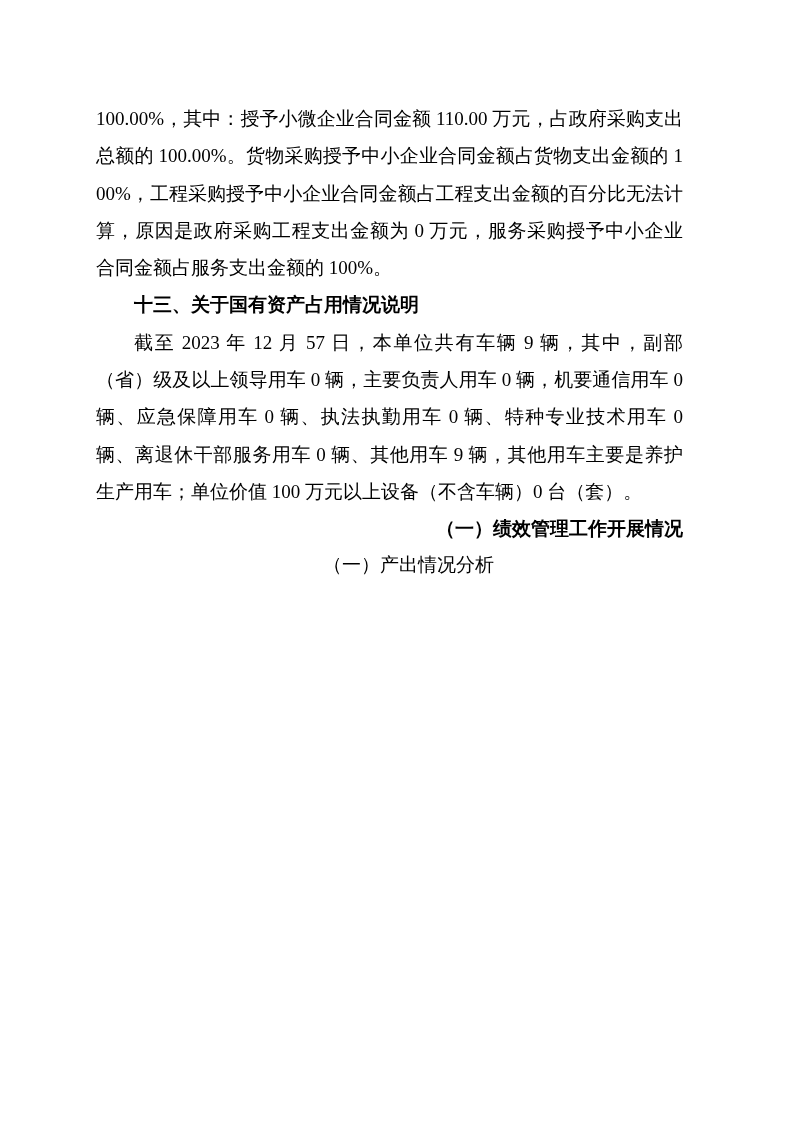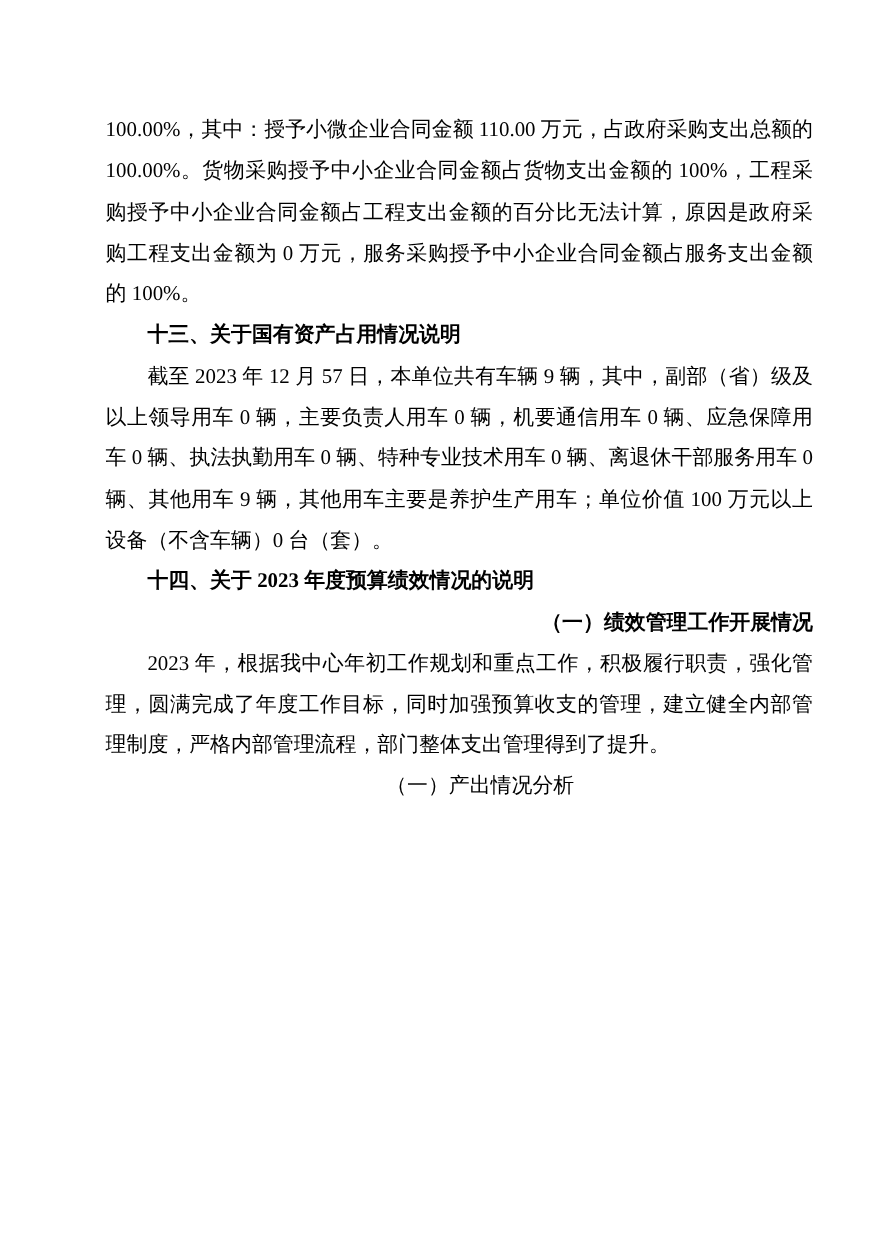--- a/index.html
+++ b/index.html
@@ -6,39 +6,39 @@
     margin: 0;
     padding: 0;
     background: #ffffff;
   }
   .page {
     position: relative;
     width: 793px;
     height: 1122px;
     background: #ffffff;
     box-sizing: border-box;
-    padding: 100px 54px 0 96px;
+    padding: 100px 110px 0 96px;
     overflow: hidden;
   }
   .doc-body {
     font-family: "Liberation Serif", "DejaVu Serif", serif;
     font-size: 19px;
     color: #000000;
   }
   .doc-body p {
     margin: 0;
     line-height: 37.3px;
     text-align: justify;
     word-break: break-all;
   }
   p.indent {
     text-indent: 2em;
   }
   p.heading-1 {
-    font-family: Liberation Serif, serif;
+    font-family: Liberation Sans, sans-serif;
     font-weight: bold;
     text-indent: 2em;
     text-align: left;
   }
   p.heading-2 {
     font-family: "Liberation Sans", "DejaVu Sans", sans-serif;
     font-weight: bold;
     text-indent: 2em;
     text-align: right;
   }
@@ -53,24 +53,22 @@
 
 <div class="page">
   <div class="doc-body">
 
     <p>100.00%，其中：授予小微企业合同金额 110.00 万元，占政府采购支出总额的 100.00%。货物采购授予中小企业合同金额占货物支出金额的 100%，工程采购授予中小企业合同金额占工程支出金额的百分比无法计算，原因是政府采购工程支出金额为 0 万元，服务采购授予中小企业合同金额占服务支出金额的 100%。</p>
 
     <p class="heading-1">十三、关于国有资产占用情况说明</p>
 
     <p class="indent">截至 2023 年 12 月 57 日，本单位共有车辆 9 辆，其中，副部（省）级及以上领导用车 0 辆，主要负责人用车 0 辆，机要通信用车 0 辆、应急保障用车 0 辆、执法执勤用车 0 辆、特种专业技术用车 0 辆、离退休干部服务用车 0 辆、其他用车 9 辆，其他用车主要是养护生产用车；单位价值 100 万元以上设备（不含车辆）0 台（套）。</p>
 
-    <p class="heading-1">十四、关于 2023 年度预算绩效情况的说明</p>
 
     <p class="heading-2">（一）绩效管理工作开展情况</p>
 
-    <p class="indent">2023 年，根据我中心年初工作规划和重点工作，积极履行职责，强化管理，圆满完成了年度工作目标，同时加强预算收支的管理，建立健全内部管理制度，严格内部管理流程，部门整体支出管理得到了提升。</p>
 
 
     <p class="subheading-plain">（一）产出情况分析</p>
 
 
   </div>
 </div>
 
 </body></html>

